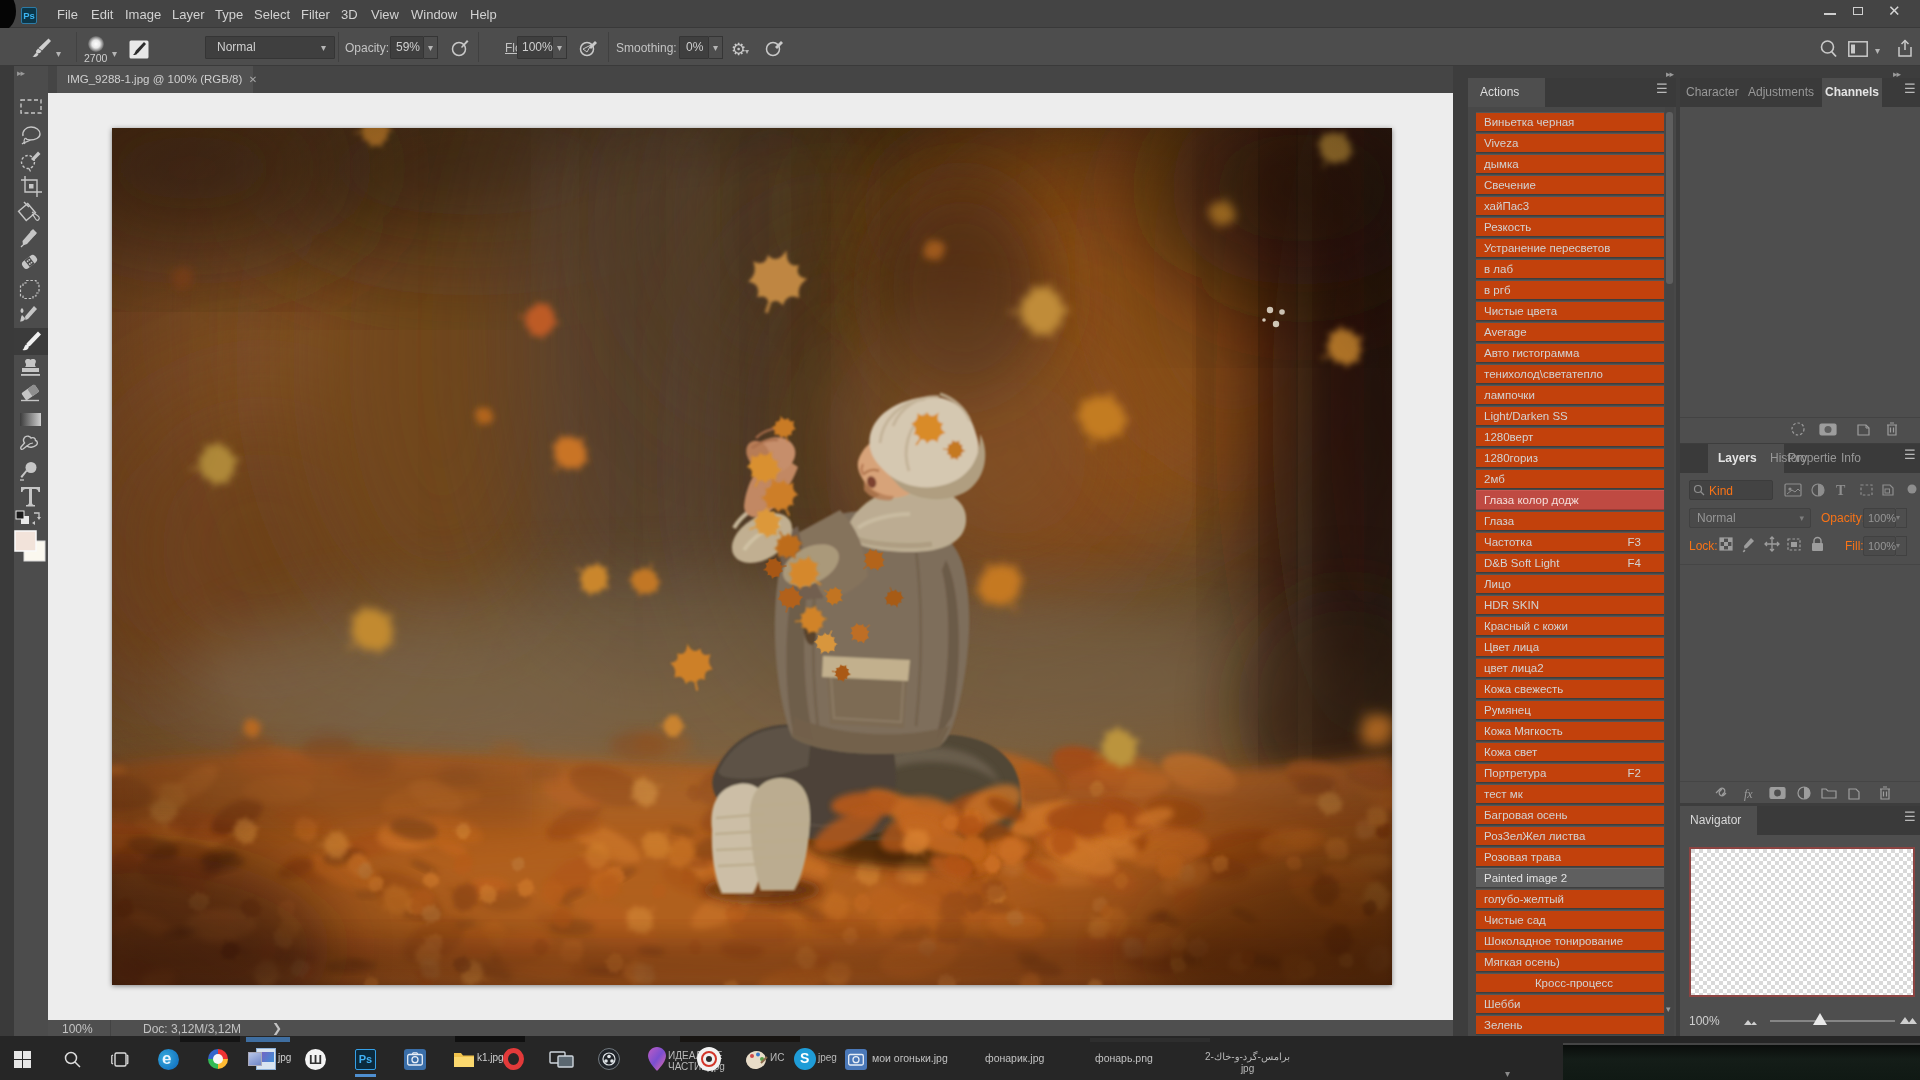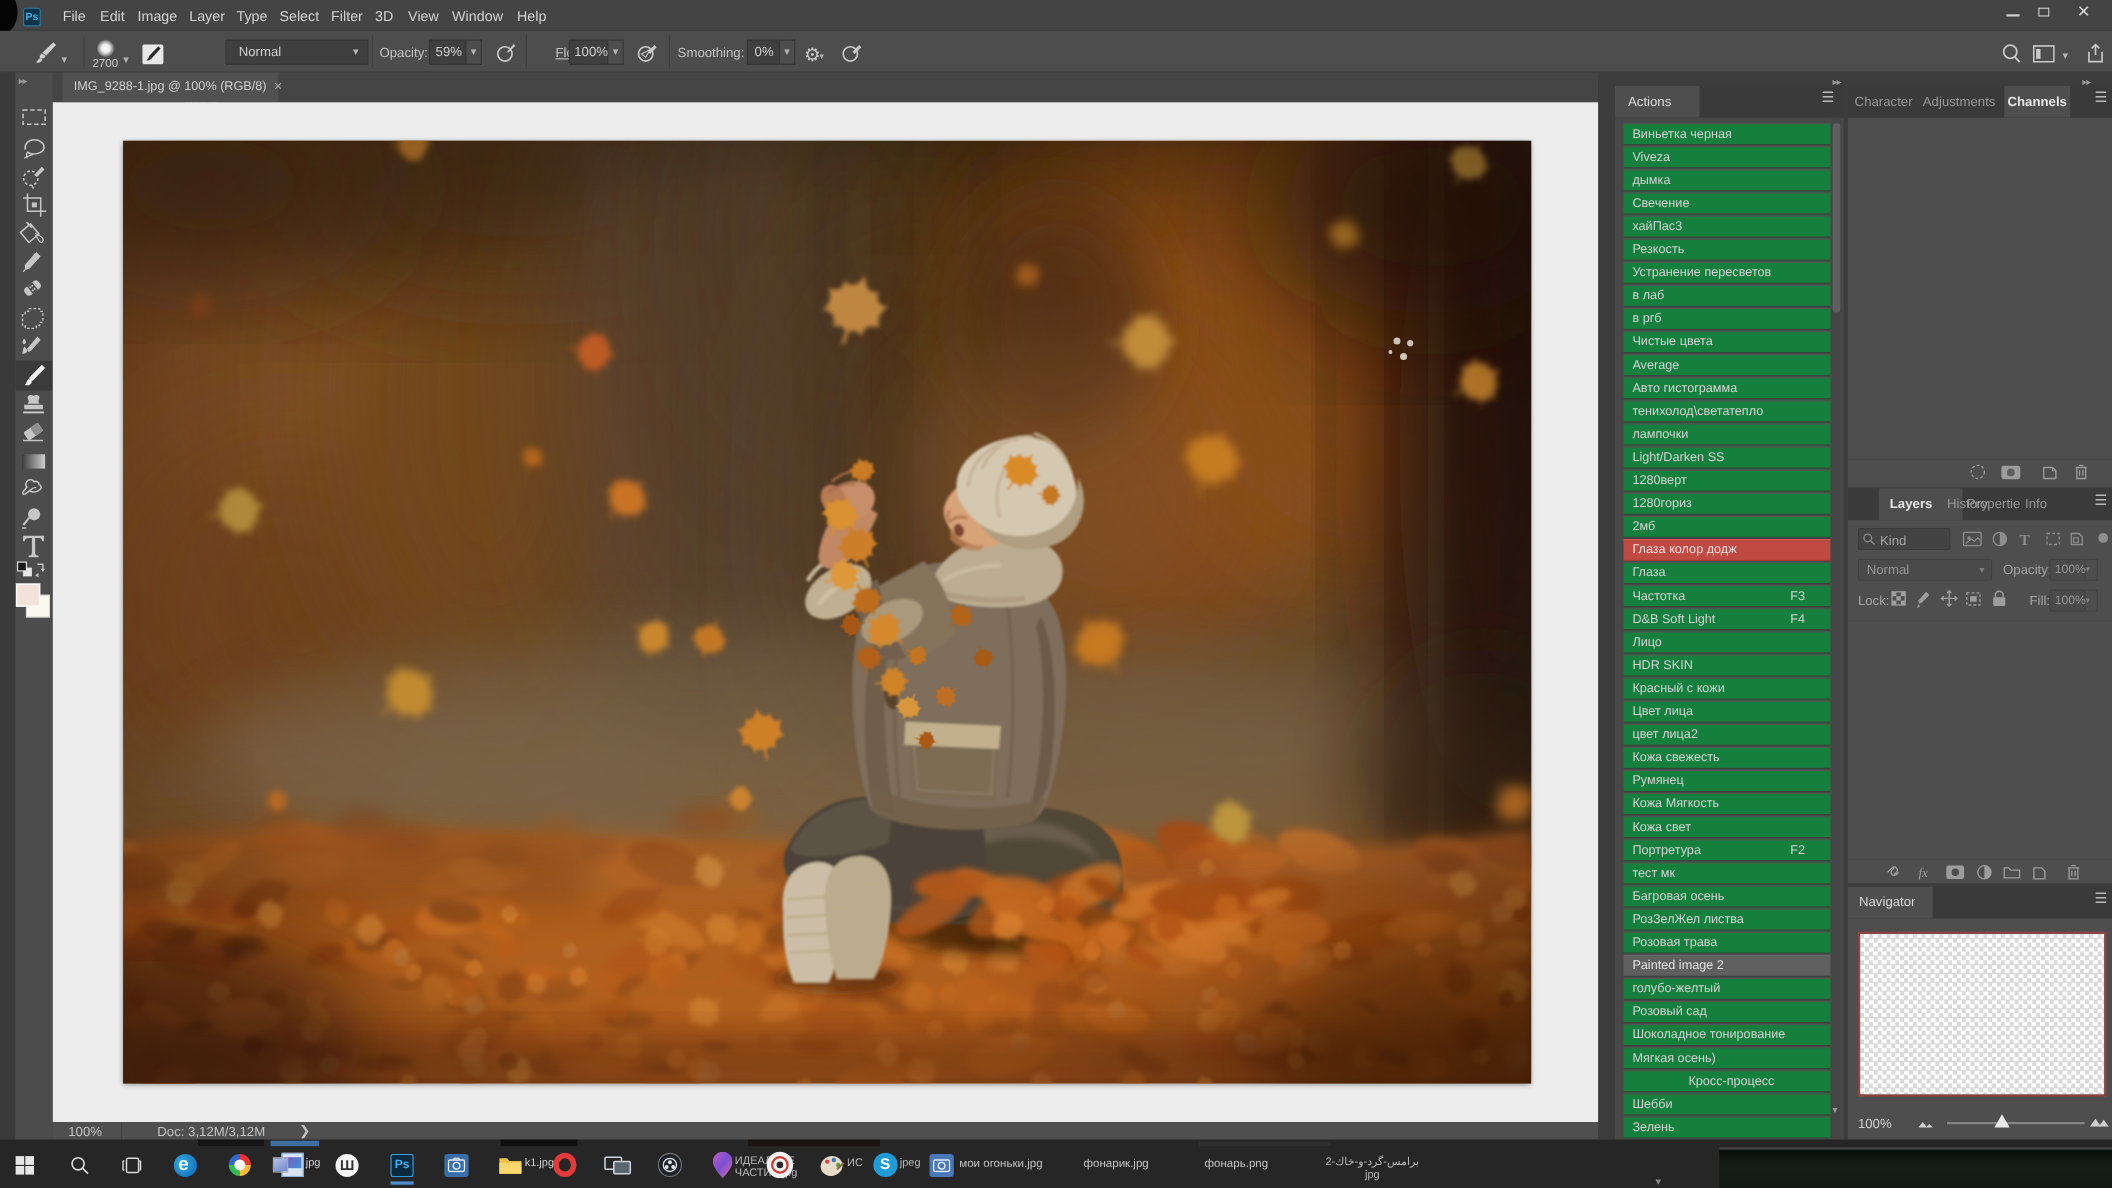--- a/index.html
+++ b/index.html
@@ -1,27 +1,27 @@
 <!DOCTYPE html>
 <html><head><meta charset="utf-8">
 <style>
   * { margin:0; padding:0; box-sizing:border-box; }
   html,body { width:1920px; height:1080px; overflow:hidden; background:#3d3d3d;
     font-family:"Liberation Sans", sans-serif; }
   .abs { position:absolute; }
   #root { position:absolute; left:0; top:0; width:1920px; height:1080px; }
   .menutxt { color:#d2d2d2; font-size:13px; }
   .lbl { color:#c3c3c3; font-size:12px; }
-  .dim { color:#a3a3a3; font-size:12px; }
+  .dim { color:#f97316; font-size:12px; }
   .ddown { background:#3f3f3f; border:1px solid #353535; border-radius:1px; }
   .sep { width:1px; background:#404040; top:32px; height:30px; }
   .panel-tabbar { background:#3a3a3a; }
   .ptab-on { background:#4e4e4e; color:#e4e4e4; font-weight:bold; font-size:12px; }
   .ptab-off { color:#989898; font-size:12px; }
-  .arow { position:absolute; left:1476px; width:188px; height:20px; background:#15803d;
+  .arow { position:absolute; left:1476px; width:188px; height:20px; background:#c2410c;
     border-top:1px solid #555; border-bottom:1px solid #3e3e3e;
     color:#d2d2d2; font-size:11.5px; line-height:19px; padding-left:8px; }
   .hamb { color:#b9b9b9; font-size:13px; letter-spacing:0; line-height:4px; }
 </style></head>
 <body>
 <div id="root">
 
   <div class="abs" style="left:0;top:0;width:1920px;height:28px;background:#444444;border-bottom:1px solid #393939;"></div>
   <div class="abs" style="left:-10px;top:-8px;width:26px;height:38px;border-radius:50%;background:#050505;"></div>
   <div class="abs" style="left:21px;top:7px;width:16px;height:17px;background:#0c3648;border:1px solid #2d7ba6;border-radius:2px;color:#3cb4f0;font-size:9.5px;font-weight:bold;text-align:center;line-height:15px;">Ps</div>
@@ -800,21 +800,21 @@
     <div class="arow" style="top:700px;">Румянец</div>
     <div class="arow" style="top:721px;">Кожа Мягкость</div>
     <div class="arow" style="top:742px;">Кожа свет</div>
     <div class="arow" style="top:763px;">Портретура<span style="position:absolute;right:23px;">F2</span></div>
     <div class="arow" style="top:784px;">тест мк</div>
     <div class="arow" style="top:805px;">Багровая осень</div>
     <div class="arow" style="top:826px;">РозЗелЖел листва</div>
     <div class="arow" style="top:847px;">Розовая трава</div>
     <div class="arow" style="top:868px;background:#5f5f5f;border-top:1px solid #6a6a6a;color:#e2e2e2;">Painted image 2</div>
     <div class="arow" style="top:889px;">голубо-желтый</div>
-    <div class="arow" style="top:910px;">Розовый сад</div>
+    <div class="arow" style="top:910px;">Чистые сад</div>
     <div class="arow" style="top:931px;">Шоколадное тонирование</div>
     <div class="arow" style="top:952px;">Мягкая осень)</div>
     <div class="arow" style="top:973px;text-align:center;">Кросс-процесс</div>
     <div class="arow" style="top:994px;">Шебби</div>
     <div class="arow" style="top:1015px;">Зелень</div>
     </div>
 
     <div class="abs" style="left:1665px;top:107px;width:9px;height:929px;background:#454545;"></div>
     <div class="abs" style="left:1666px;top:112px;width:7px;height:172px;background:#5f5f5f;border-radius:3px;"></div>
     <div class="abs" style="left:1666px;top:1004px;color:#9a9a9a;font-size:9px;">▾</div>

